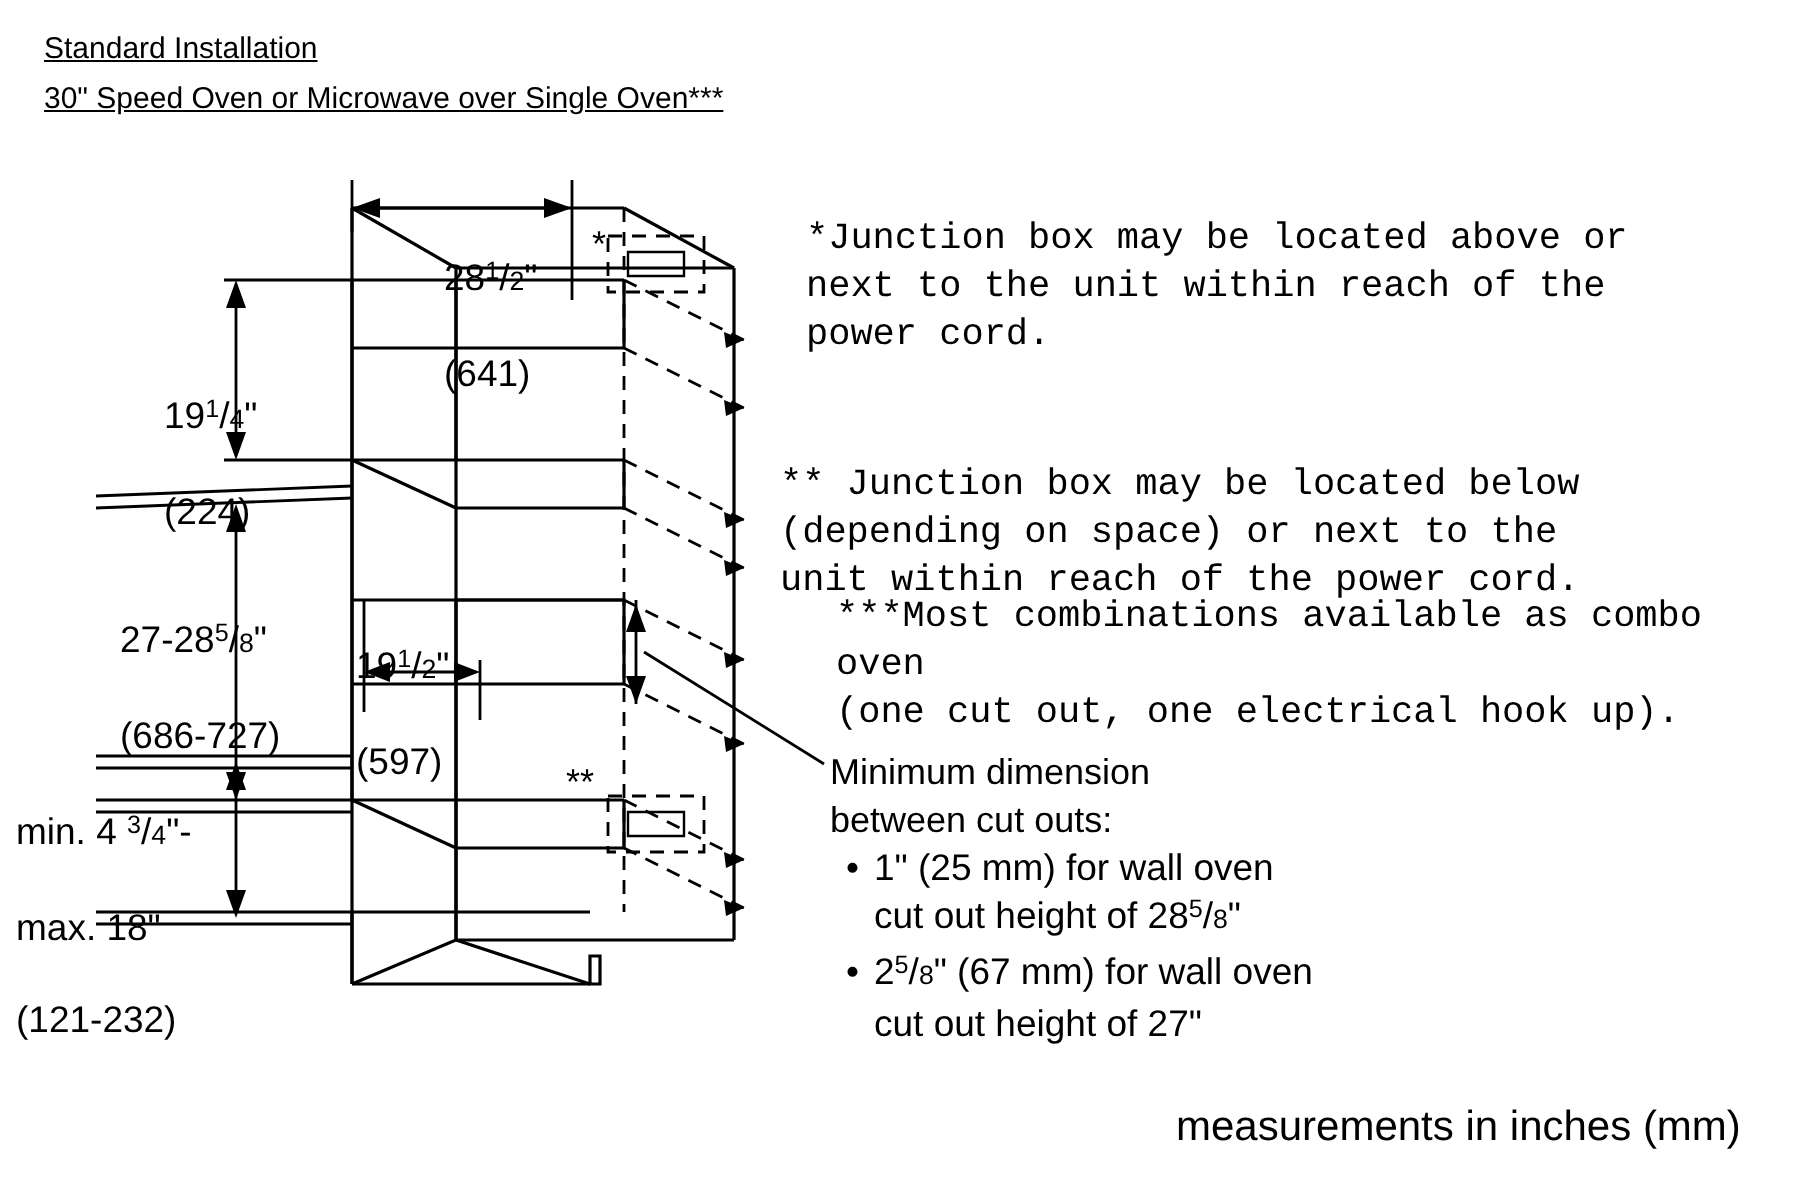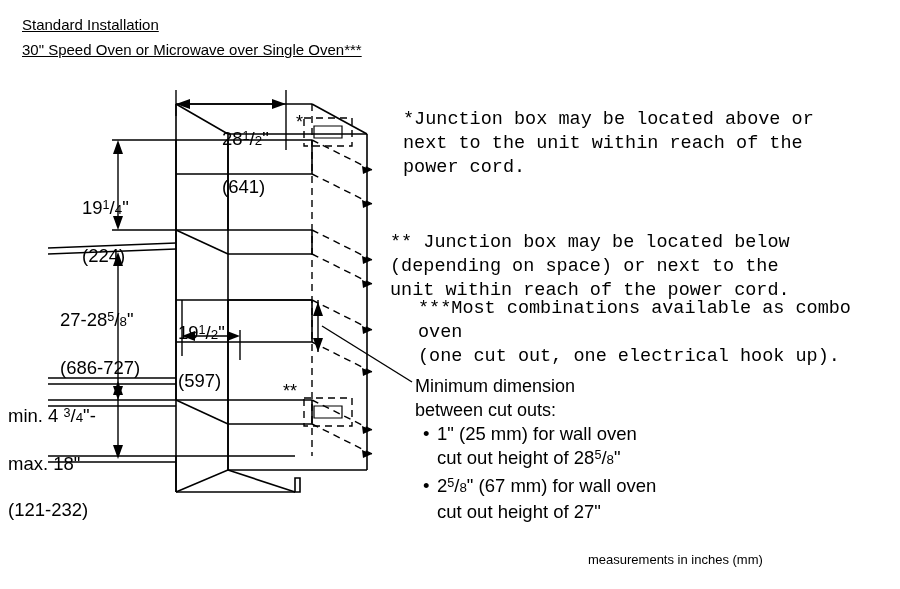--- a/index.html
+++ b/index.html
@@ -53,21 +53,21 @@
   }
   #bullets .dot {
     width: 14px;
     flex: 0 0 14px;
     line-height: 24px;
   }
   #bullets .btext { white-space: pre-line; }
   #footer {
     left: 588px;
     top: 552px;
-    font-size: 13px;
+    font-size: 21px;
   }
   
   .dimlabel {
     font-size: 18.5px;
     line-height: 23px;
     white-space: pre-line;
     text-align: left;
   }
   #dim-width { left: 222px; top: 104px; }
   #dim-1925 { left: 82px; top: 173px; }

